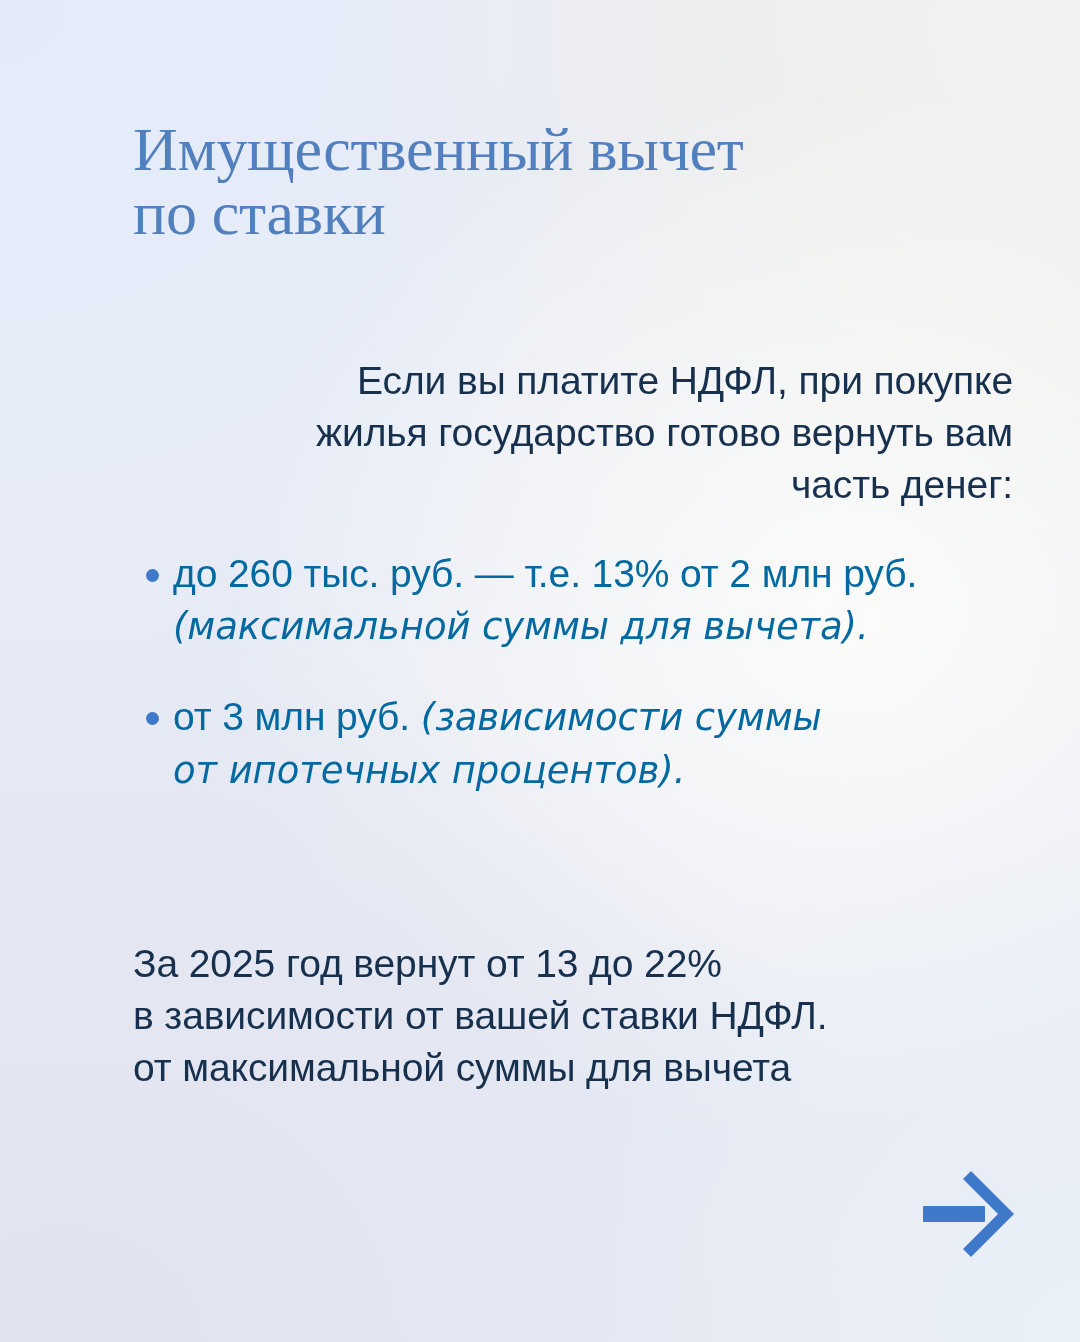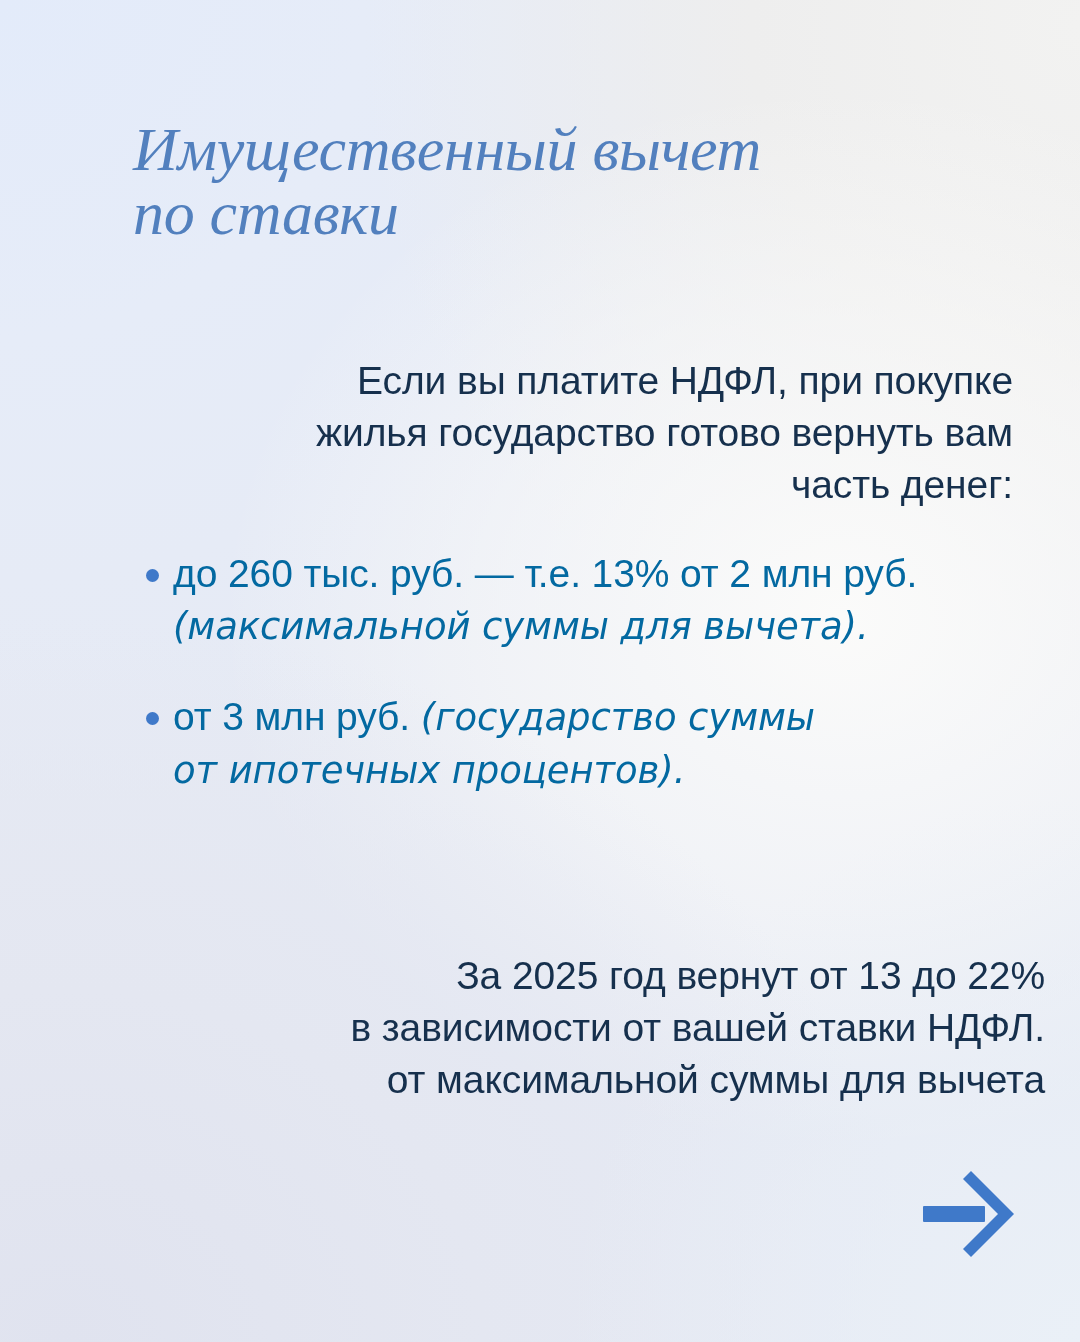--- a/index.html
+++ b/index.html
@@ -70,21 +70,20 @@
     left: 133px;
     top: 117px;
     width: 860px;
     margin: 0;
     font-family: "Liberation Serif", "DejaVu Serif", serif;
     font-weight: 400;
     font-size: 62px;
     line-height: 64px;
     letter-spacing: -0.3px;
     color: #5280be;
-    font-style: italic;
   }
   .headline .hl-line {
     display: block;
     white-space: nowrap;
   }
 
   .intro {
     position: absolute;
     left: 133px;
     top: 355px;
@@ -134,26 +133,25 @@
   .outro em {
     font-family: "DejaVu Sans", sans-serif;
     font-size: 37px;
   }
 
   .outro {
     position: absolute;
     left: 133px;
     top: 938px;
     width: 900px;
-    margin: 12px;
+    margin: 0;
     font-size: 39px;
     line-height: 52px;
     color: #16304d;
     letter-spacing: -0.1px;
-    text-align: right;
   }
   .outro .tx-line { display: block; white-space: nowrap; }
 
   
   .next-arrow {
     position: absolute;
     left: 921px;
     top: 1168px;
     width: 100px;
     height: 92px;
@@ -193,21 +191,21 @@
     <ul class="bullets">
 
       <li class="bullet">
         <span class="dot"></span>
         <span class="tx-line">до 260 тыс. руб. — т.е. 13% от 2 млн руб.</span>
         <span class="tx-line"><em>(максимальной суммы для вычета).</em></span>
       </li>
 
       <li class="bullet">
         <span class="dot"></span>
-        <span class="tx-line"><span>от 3 млн руб. </span><em>(государство суммы</em></span>
+        <span class="tx-line"><span>от 3 млн руб. </span><em>(зависимости суммы</em></span>
         <span class="tx-line"><em>от ипотечных процентов).</em></span>
       </li>
 
     </ul>
 
     <p class="outro">
       <span class="tx-line">За 2025 год вернут от 13 до 22%</span>
       <span class="tx-line">в зависимости от вашей ставки НДФЛ.</span>
       <span class="tx-line">от максимальной суммы для вычета</span>
     </p>

